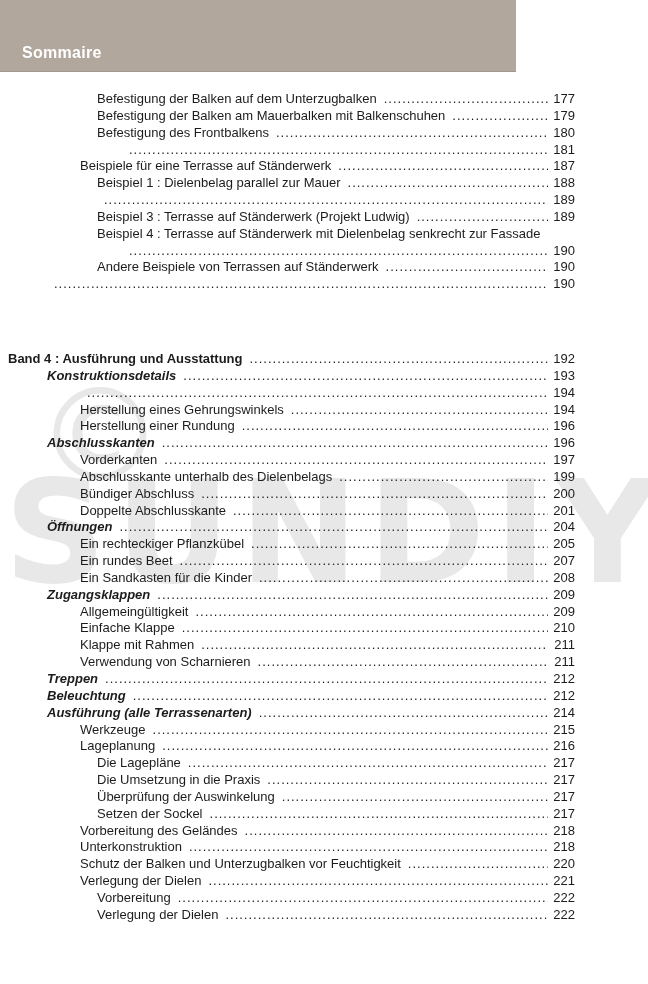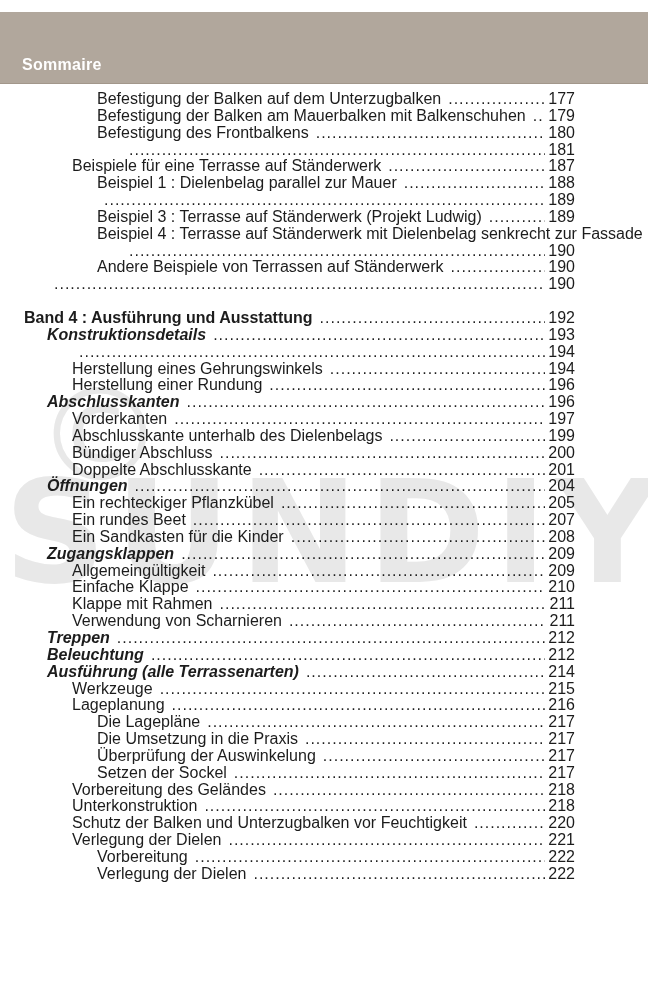--- a/index.html
+++ b/index.html
@@ -14,21 +14,21 @@
   body{
     position:relative;
     width:648px;height:984px;
     background:var(--page-bg);
     font-family:"Liberation Sans",sans-serif;
     color:var(--text-color);
     overflow:hidden;
   }
   
   .header{
-    position:absolute;top:12px;left:0;width:648px;height:72px;
+    position:absolute;top:0;left:0;width:516px;height:72px;
     background:var(--header-bg);
     border-bottom:1px solid var(--header-border);
     display:flex;align-items:flex-end;
     padding:0 0 9px 22px;
   }
   .header .title{
     color:#ffffff;font-size:16px;font-weight:700;letter-spacing:.3px;
   }
   
   .watermark{position:absolute;inset:0;z-index:0;pointer-events:none;}
@@ -43,26 +43,26 @@
     font-size:142px;line-height:1;font-weight:700;
     letter-spacing:9px;color:var(--wm-color);white-space:nowrap;
   }
   
   .toc{
     position:absolute;top:91px;left:0;right:73px;z-index:1;
   }
   .row{
     display:flex;align-items:flex-end;
     height:16.85px;line-height:16.85px;
-    font-size:16px;color:var(--text-color);
+    font-size:13px;color:var(--text-color);
   }
   .row.spacer{height:16.85px;}
-  .lvl0{padding-left:24px;}
+  .lvl0{padding-left:8px;margin-top:41px;}
   .lvl1{padding-left:47px;}
-  .lvl2{padding-left:72px;}
+  .lvl2{padding-left:72px;margin-left:8px;}
   .lvl3{padding-left:97px;}
   .cont{padding-left:122px;}
   .bold .label{font-weight:700;}
   .bold-italic .label{font-weight:700;font-style:italic;}
   .label{white-space:nowrap;flex:0 0 auto;}
   .dots{
     flex:1 1 auto;min-width:0;overflow:hidden;white-space:nowrap;
     margin:0 3px 0 7px;letter-spacing:1px;
     font-weight:400;font-style:normal;
   }

